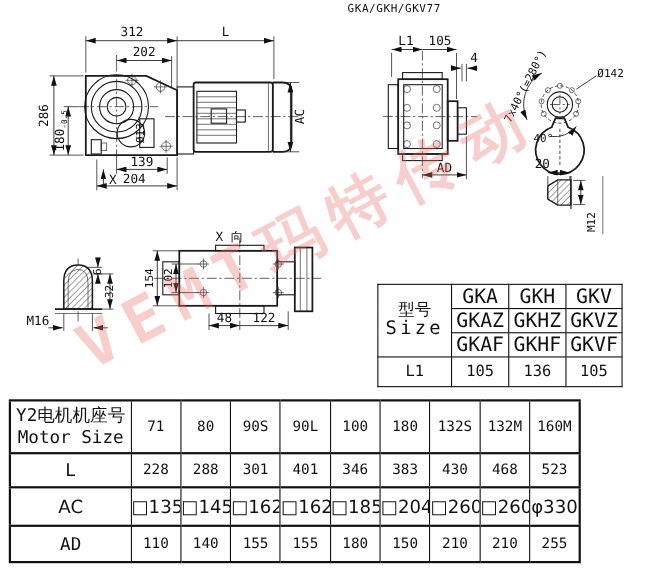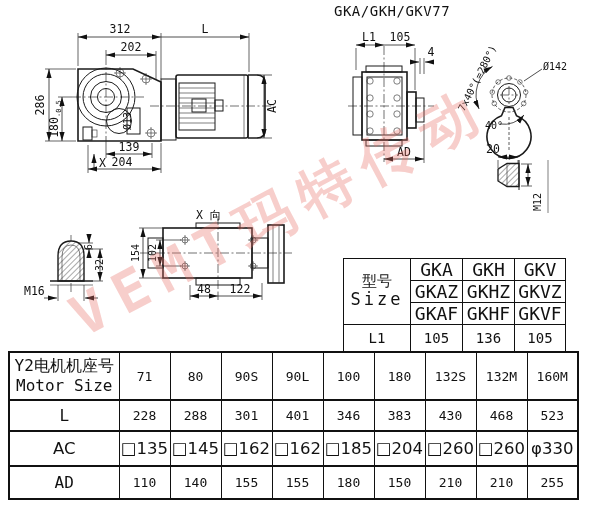--- a/index.html
+++ b/index.html
@@ -14,40 +14,40 @@
   .outline{stroke:#1b1b1b;stroke-width:1.6;fill:none;}
   .thin{stroke:#1b1b1b;stroke-width:1;fill:none;}
   .hair{stroke:#2a2a2a;stroke-width:.6;fill:none;}
   .dim{stroke:#222;stroke-width:.8;fill:none;}
   .ext{stroke:#222;stroke-width:.7;fill:none;}
   .cl{stroke:#333;stroke-width:.7;fill:none;stroke-dasharray:9 2.5 2 2.5;}
   .dash{stroke:#333;stroke-width:.8;fill:none;stroke-dasharray:3 2;}
   .dimtxt{font-size:11.5px;}
   .dimtxt-s{font-size:10px;}
   #page-title{
-    position:absolute;left:334px;top:3px;font-size:14px;letter-spacing:.5px;
+    position:absolute;left:316px;top:3px;font-size:10px;letter-spacing:.5px;
     white-space:nowrap;
   }
   #watermark{
     position:absolute;left:62px;top:296px;transform-origin:0 0;
     transform:rotate(-28deg);font-size:56px;line-height:1;letter-spacing:13px;
     font-weight:bold;color:rgba(232,112,102,0.34);white-space:nowrap;
     pointer-events:none;z-index:3;
   }
   
   table{border-collapse:collapse;background:#fff;}
   #size-table{position:absolute;left:343px;top:258px;z-index:4;}
   #size-table td{border:1.5px solid #111;text-align:center;vertical-align:middle;padding:0;}
   #size-table .model{font-size:18px;height:21px;}
   #size-table .st-head{font-size:15px;line-height:1.15;margin-top:36px;}
   #size-table .st-en{font-size:17px;letter-spacing:3px;}
   #size-table .l1row td{font-size:14px;height:26px;}
   
   #motor-table{
-    position:absolute;left:8px;top:351px;width:571px;table-layout:fixed;
+    position:absolute;left:8px;top:363px;width:520px;table-layout:fixed;
     border:2px solid #111;z-index:4;
   }
   #motor-table td{
     border:1px solid #111;text-align:center;vertical-align:middle;
     padding:0;font-size:13px;overflow:hidden;white-space:nowrap;
   }
   #motor-table tr td{border-top-width:2px;border-bottom-width:2px;}
   #motor-table .mt-head{font-size:16px;line-height:1.25;}
   #motor-table .mt-head .en{font-size:16px;}
   #motor-table .hrow td{height:46px;}

